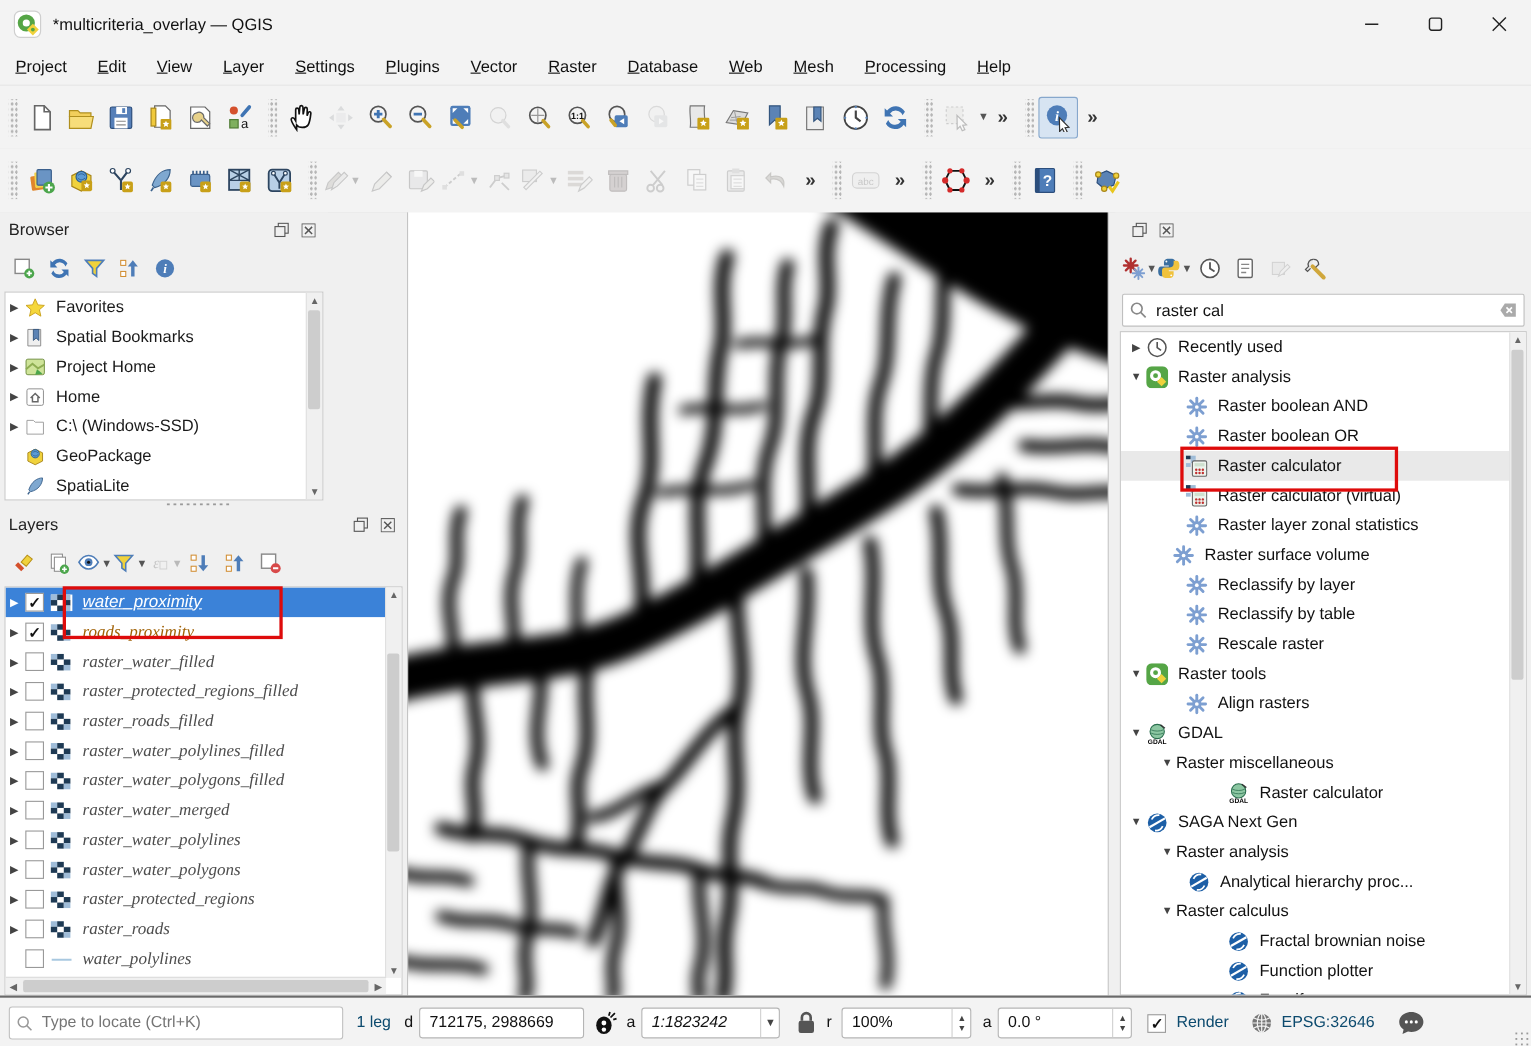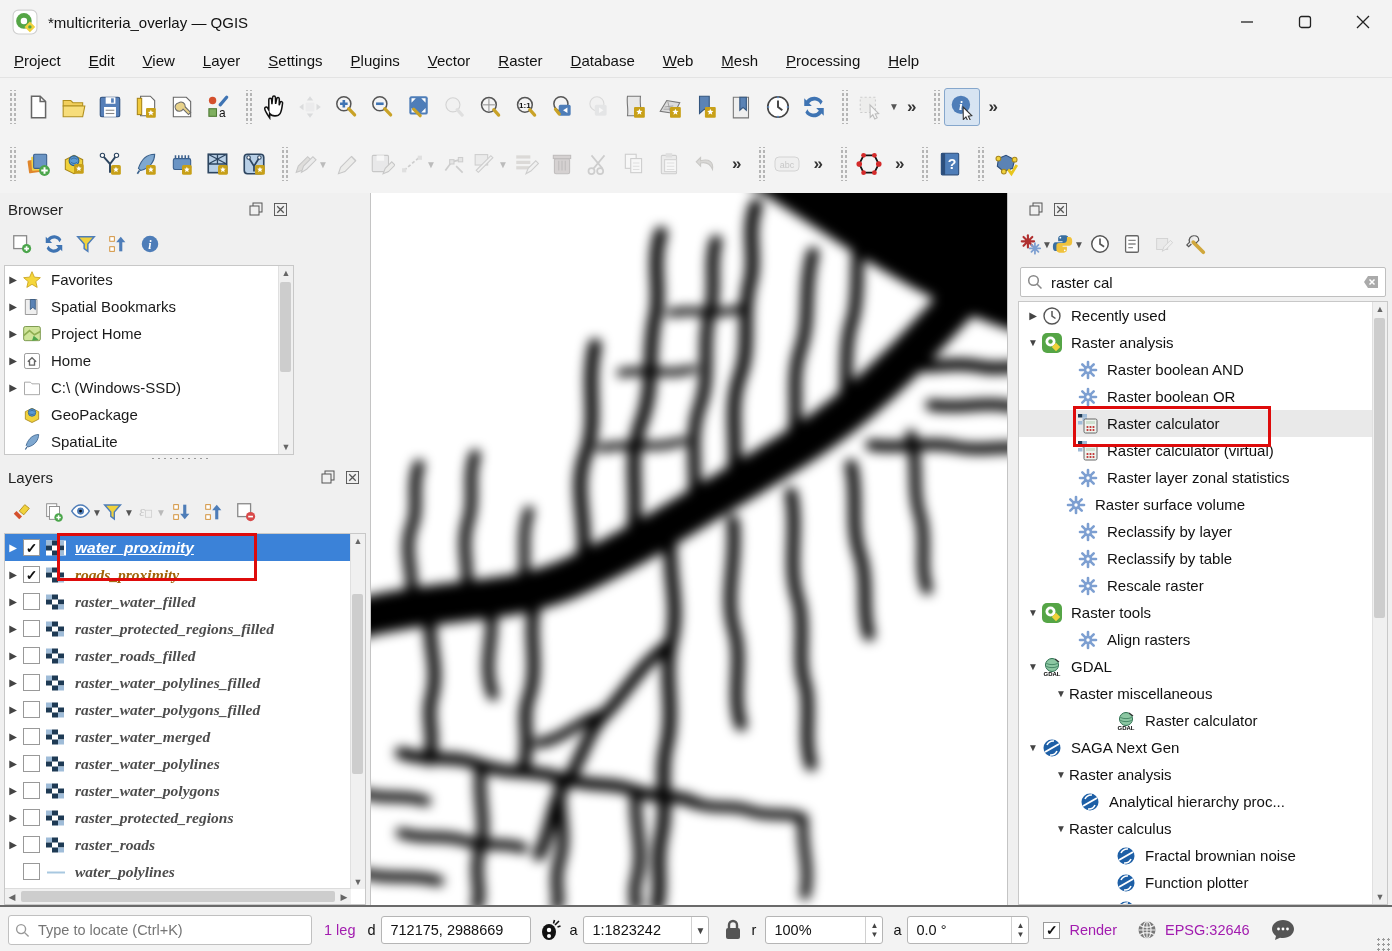--- a/index.html
+++ b/index.html
@@ -48,21 +48,21 @@
 
   
   .vscroll{position:absolute;top:0;right:0;width:14px;bottom:0;background:#f0f0f0;border-left:1px solid #e0e0e0;}
   .vthumb{position:absolute;left:1px;width:11px;background:#cdcdcd;border-radius:2px;}
   .sarrow{position:absolute;left:0;width:14px;height:14px;font-size:9px;color:#666;display:flex;align-items:center;justify-content:center;}
   .hscroll{position:absolute;left:0;bottom:0;height:15px;background:#f0f0f0;border-top:1px solid #dcdcdc;display:flex;align-items:center;}
   .hthumb{height:11px;background:#cdcdcd;border-radius:2px;flex:1;margin:0 2px;}
 
   
   .chk{width:17px;height:17px;background:#fff;border:1px solid #999;flex:none;margin:0 5px 0 2px;display:flex;align-items:center;justify-content:center;font-size:14px;font-weight:bold;color:#111;box-sizing:border-box;}
-  .lname{font-style:italic;font-weight:bold;color:#4d4d4d;font-size:15.5px;font-family:"Liberation Serif",serif;}
+  .lname{font-style:italic;font-weight:normal;color:#4d4d4d;font-size:15.5px;font-family:"Liberation Serif",serif;}
   .lrow.selected{background:#3b82d8;}
   .lrow.selected .lname{color:#fff;text-decoration:underline;font-family:"Liberation Sans",sans-serif;}
   .lrow.selected .tw{color:#fff;}
   .lrow.dark .lname{color:#a16207;}
 
   
   .prow .plabel{font-size:15px;color:#111;}
   .prow.hl{background:#e9e9e9;}
   .subcat{color:#222;}
 
@@ -70,21 +70,21 @@
   .redbox{position:absolute;border:3px solid #de0b0b;z-index:50;pointer-events:none;}
 
   
   .searchbox{margin:4px 6px;height:28px;background:#fff;border:1px solid #bfbfbf;border-radius:2px;display:flex;align-items:center;padding:0 6px;}
   .searchbox input{border:none;outline:none;flex:1;font-size:15px;font-family:"Liberation Sans",sans-serif;color:#111;background:transparent;}
 
   
   .statusbar{position:absolute;left:0;top:905px;width:100%;height:46px;background:#f3f3f3;border-top:2px solid #6a6a6a;display:flex;align-items:center;font-size:14.5px;}
   .locate{width:290px;height:28px;background:#fff;border:1px solid #c0c0c0;border-radius:3px;display:flex;align-items:center;margin-left:8px;padding:0 6px;flex:none;}
   .locate input{border:none;outline:none;background:transparent;font-size:14.5px;color:#888;width:230px;font-family:"Liberation Sans",sans-serif;}
-  .sb-text{margin:0 4px;color:#a21caf;flex:none;}
+  .sb-text{margin:0 4px;color:#0c4a6e;flex:none;}
   .sb-clip{width:10px;overflow:hidden;color:#111;flex:none;}
   .sb-field{height:28px;background:#fff;border:1px solid #b5b5b5;border-radius:3px;display:flex;align-items:center;padding:0 8px;color:#111;flex:none;box-sizing:border-box;}
   .spin{margin-left:2px;width:16px;height:26px;display:flex;flex-direction:column;align-items:center;justify-content:center;font-size:8px;color:#444;border-left:1px solid #d0d0d0;}
   .sb-ico{flex:none;display:flex;align-items:center;justify-content:center;}
 
   .splitter-dots{position:absolute;width:60px;height:5px;background-image:radial-gradient(#9a9a9a 1px,transparent 1.2px);background-size:6px 5px;}
 </style>
 </head>
 <body>
 
@@ -1380,21 +1380,21 @@
       </div>
     <span class="sb-ico" style="margin:0 6px;">
       <svg width="26" height="26" viewBox="0 0 26 26">
           <ellipse cx="12" cy="15" rx="7" ry="8" fill="#111"></ellipse>
           <circle cx="12" cy="13" r="2.2" fill="#fff"></circle>
           <path d="M18 8l4-4M20.5 10l3-1M16.5 6.5l1-3.5" stroke="#111" stroke-width="1.6"></path>
           <circle cx="12" cy="19" r="2" fill="#fff"></circle>
         </svg>
     </span>
     <span class="sb-clip">a</span>
-    <div class="sb-field" style="width:126px;margin-left:4px;padding-right:0;">
+    <div class="sb-field" style="width:126px;margin-left:4px;padding-right:0;font-style:italic;">
       <span style="flex:1;">1:1823242</span>
       <span class="spin" style="justify-content:center;font-size:10px;">▼</span>
     </div>
     <span class="sb-ico" style="margin:0 8px 0 14px;">
       <svg width="20" height="22" viewBox="0 0 20 22">
           <rect x="3" y="9" width="14" height="11" rx="2" fill="#555"></rect>
           <path d="M6 9V6a4 4 0 0 1 8 0v3" fill="none" stroke="#555" stroke-width="2.4"></path>
         </svg>
     </span>
     <span class="sb-clip">r</span>

